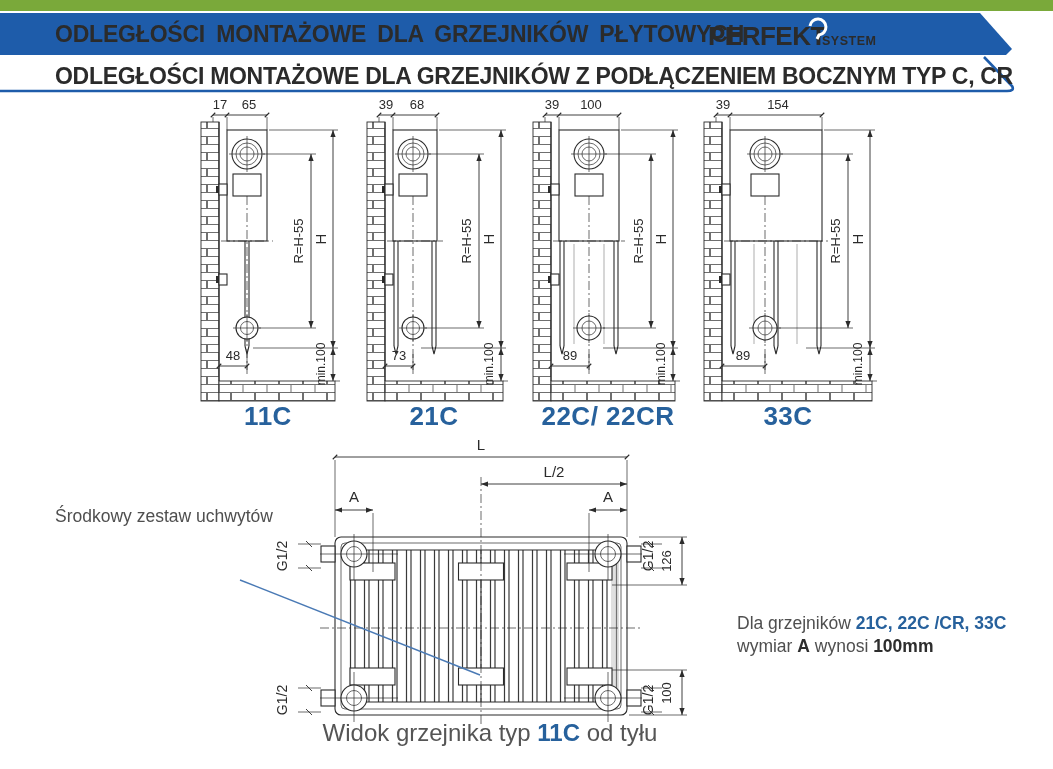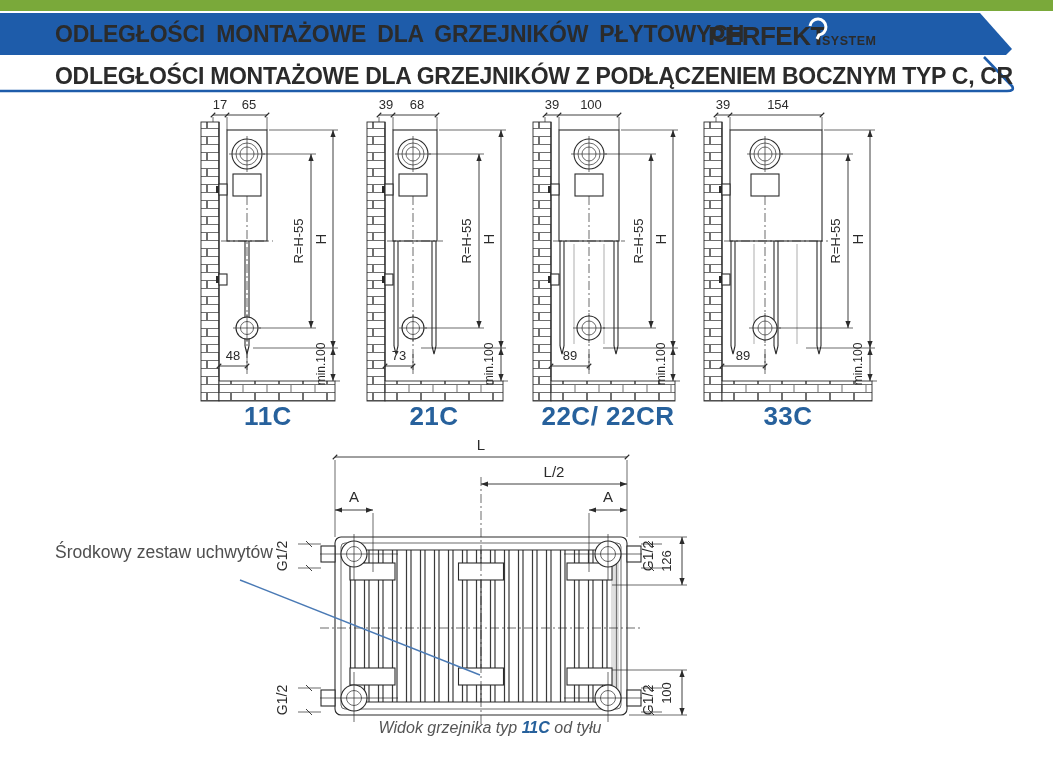--- a/index.html
+++ b/index.html
@@ -12,24 +12,24 @@
   svg text{font-family:"Liberation Sans",sans-serif;fill:#2b2b2b;}
   .ln{stroke:#2b2b2b;stroke-width:1.1;fill:none;}
   .thin{stroke:#2b2b2b;stroke-width:0.7;fill:none;}
   .dim{stroke:#2b2b2b;stroke-width:0.9;fill:none;}
   .dd{stroke:#2b2b2b;stroke-width:0.7;fill:none;stroke-dasharray:9 3 2 3;}
   .wf{fill:#fff;stroke:#2b2b2b;stroke-width:1.1;}
   .brick{fill:url(#bricks);stroke:#2b2b2b;stroke-width:0.9;}
   .dtx{font-size:13px;}
   .gray{stroke:#8a8a8a;stroke-width:0.7;fill:none;}
   .typelabel{position:absolute;top:401px;font-size:26px;font-weight:700;color:#27619c;text-align:center;letter-spacing:0.5px;}
-  .note{font-size:17.5px;line-height:23px;color:#4f4f4f;margin-top:36px;}
+  .note{font-size:17.5px;line-height:23px;color:#4f4f4f;}
   .blue-type{color:#27619c;font-weight:600;}
   .bold-dim{color:#2d2d2d;font-weight:600;}
-  .caption{font-size:16px;color:#555;font-style:italic;}
+  .caption{font-size:24px;color:#555;}
   .leader{stroke:#4a7ab5;stroke-width:1.4;fill:none;}
 </style>
 </head>
 <body>
 
 <svg class="abs" style="left:0;top:0;width:1px;height:1px" aria-hidden="true">
   <defs>
     <marker id="arr" orient="auto-start-reverse" markerWidth="10" markerHeight="8" refX="8" refY="3">
       <path d="M0 0L8 3L0 6Z" fill="#2b2b2b"></path>
     </marker>
@@ -383,13 +383,17 @@
 
 <div class="abs note" style="left:55px;top:505px;width:260px">
   <div>Środkowy zestaw uchwytów</div>
 </div>
 
 <div class="abs caption" style="left:230px;top:719px;width:520px;text-align:center;z-index:3">
   <span>Widok grzejnika typ </span><span class="blue-type">11C</span><span> od tyłu</span>
 </div>
 
 <div class="abs note" style="left:737px;top:604px;width:290px">
+  <div style="margin-top:8px">
+    <span>Dla grzejników </span><span class="blue-type">21C, 22C /CR, 33C</span><br>
+    <span>wymiar </span><span class="bold-dim">A</span><span> wynosi </span><span class="bold-dim">100mm</span>
+  </div>
 </div>
 
 </body></html>

